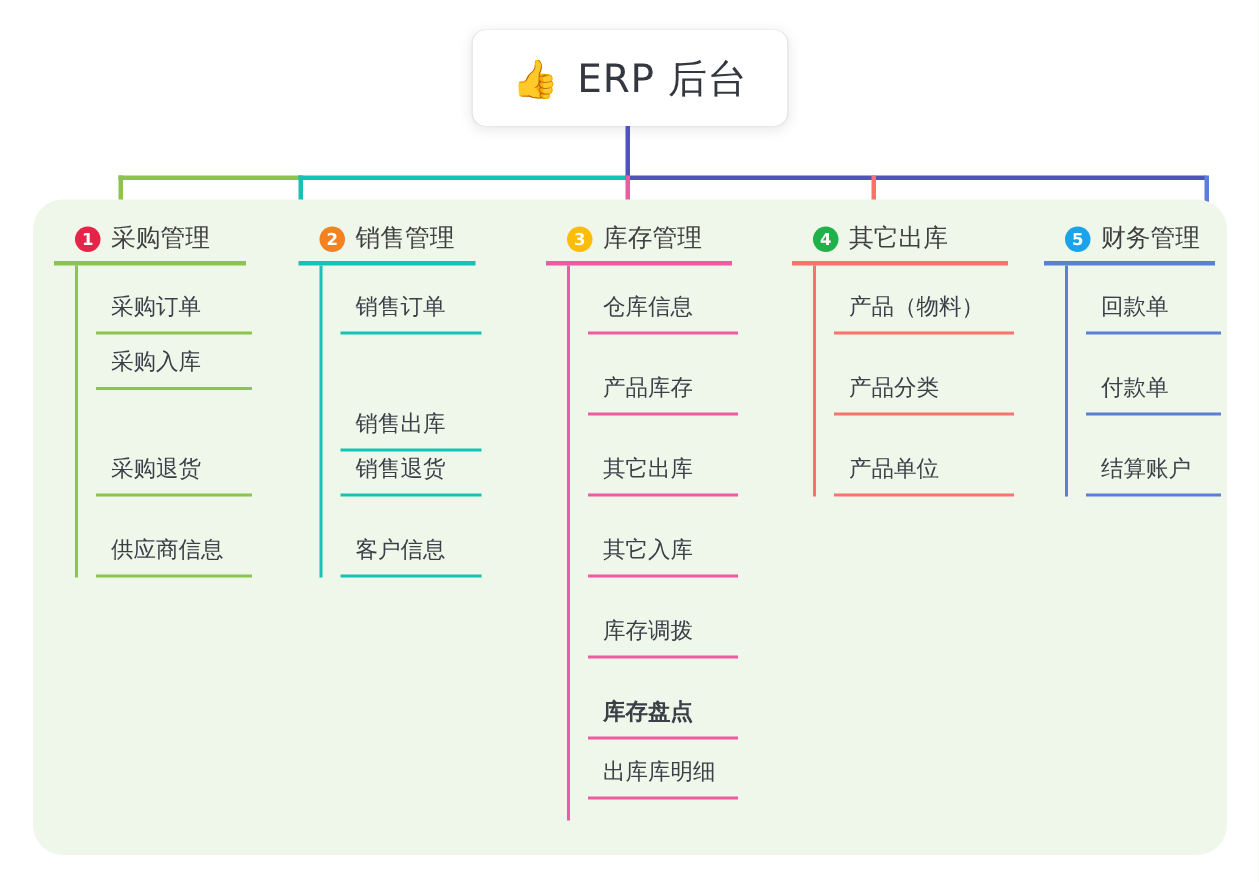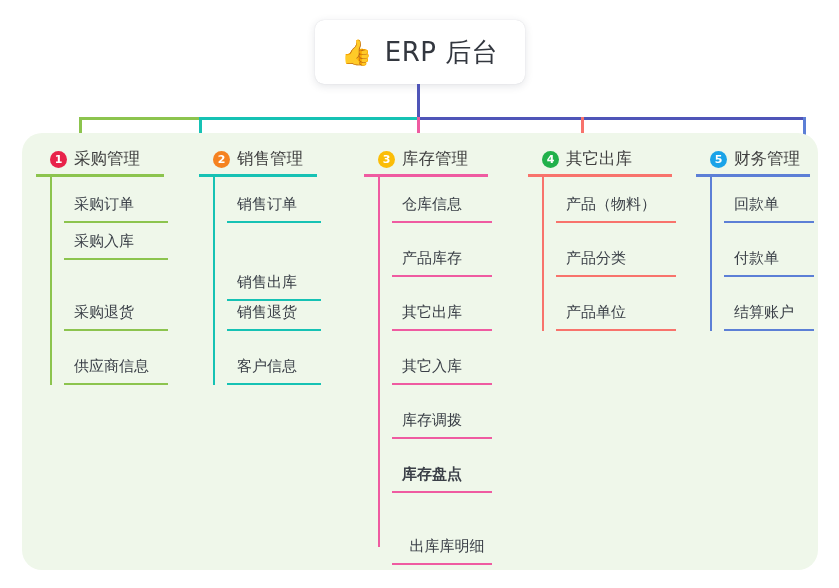--- a/index.html
+++ b/index.html
@@ -156,21 +156,21 @@
             <div class="leaf-rule" style="background: rgb(239, 91, 161); width: 100px;"></div>
           </div>
           <div class="leaf" style="top: 278px; width: 100px; height: 28px;">
             <span class="leaf-text">库存调拨</span>
             <div class="leaf-rule" style="background: rgb(239, 91, 161); width: 100px;"></div>
           </div>
           <div class="leaf" style="top: 332px; width: 100px; height: 28px; font-weight: bold;">
             <span class="leaf-text">库存盘点</span>
             <div class="leaf-rule" style="background: rgb(239, 91, 161); width: 100px;"></div>
           </div>
-          <div class="leaf" style="top: 404px; width: 100px; height: 28px; text-align: center;">
+          <div class="leaf" style="top: 372px; width: 100px; height: 28px;">
             <span class="leaf-text">出库库明细</span>
             <div class="leaf-rule" style="background: rgb(239, 91, 161); width: 100px;"></div>
           </div>
         </div>
         <div class="col" style="left: 506px; height: 437px;">
           <div class="col-head" style="top: 12px; position: absolute;">
             <span class="badge" style="background: rgb(33, 177, 75);">4</span>
             <span class="col-title">其它出库</span>
             <div class="head-rule" style="background: rgb(248, 115, 108); width: 144px;"></div>
           </div>

